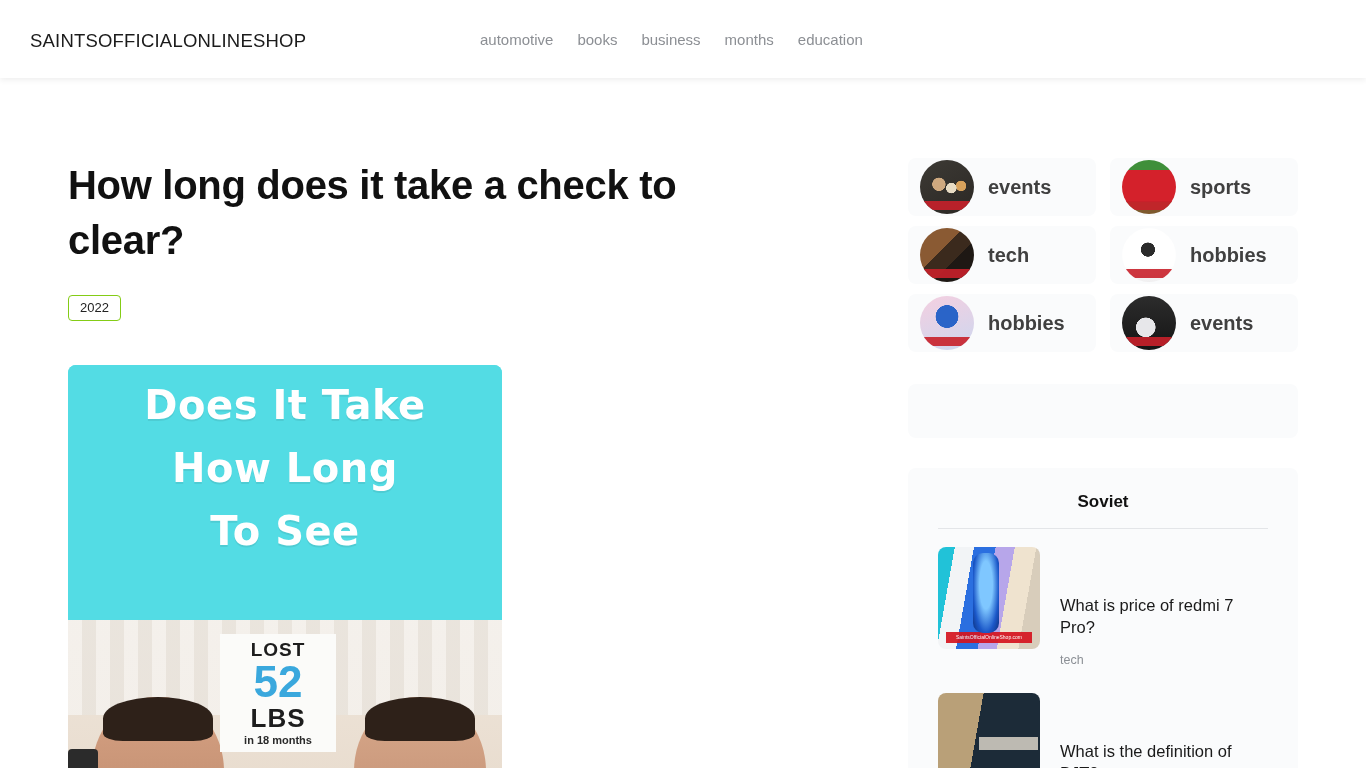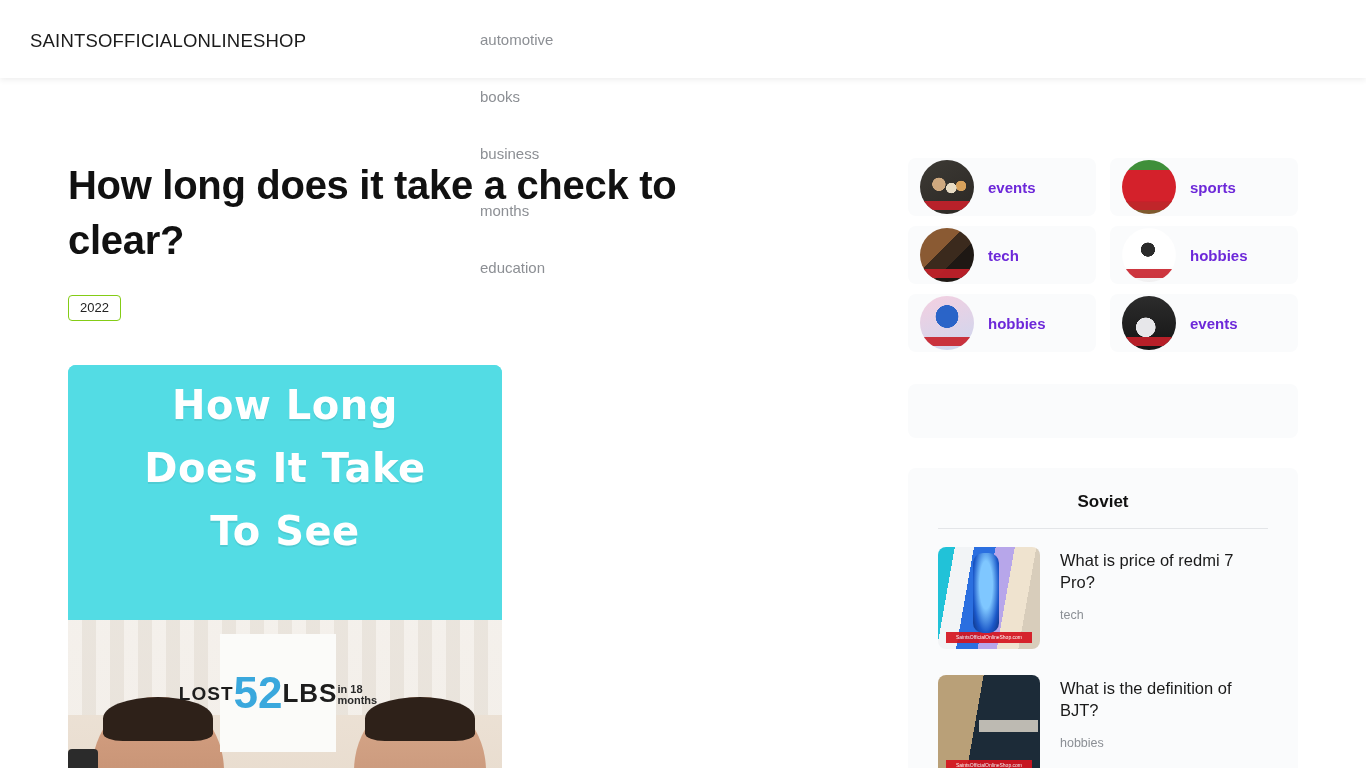--- a/index.html
+++ b/index.html
@@ -33,23 +33,22 @@
     color: #1b1b1b;
     font-weight: 400;
     white-space: nowrap;
     text-decoration: none;
   }
   .main-nav {
     position: absolute;
     left: 480px;
     top: 31px;
     display: flex;
-    align-items: flex-start;
-    gap: 40px;
-    flex-direction: column;
+    align-items: flex-end;
+    gap: 24px;
   }
   .nav-link {
     font-size: 15px;
     color: #8c8f94;
     text-decoration: none;
     white-space: nowrap;
   }
 
   
   .page {
@@ -156,21 +155,21 @@
     background: #2b2b2b; border-radius: 4px;
   }
   .hero-sign {
     position: absolute;
     left: 152px;
     top: 14px;
     width: 116px;
     height: 118px;
     background: #fbfbf9;
     display: flex;
-    flex-direction: row;
+    flex-direction: column;
     align-items: center;
     justify-content: center;
     font-family: "Liberation Sans", sans-serif;
     line-height: 1;
   }
   .hero-sign .l1 { font-size: 19px; font-weight: 700; color: #1d1d1d; letter-spacing: 1px; }
   .hero-sign .l2 { font-size: 44px; font-weight: 700; color: #3aa8dd; line-height: 1.05; }
   .hero-sign .l3 { font-size: 26px; font-weight: 700; color: #1d1d1d; letter-spacing: 1px; }
   .hero-sign .l4 { font-size: 11px; font-weight: 700; color: #2a2a2a; margin-top: 4px; }
 
@@ -202,22 +201,22 @@
     border-radius: 50%;
     overflow: hidden;
     position: relative;
     background: #444;
   }
   .cat-thumb .wm {
     position: absolute; left: 0; right: 0; bottom: 4px;
     height: 9px; background: #c8202a; opacity: .9;
   }
   .cat-label {
-    font-size: 15px;
-    color: #6d28d9;
+    font-size: 20px;
+    color: #404040;
     font-weight: 600;
     white-space: nowrap;
   }
 
   
   .th-events1 { background: radial-gradient(circle at 35% 45%, #cfa97f 0 14%, transparent 15%),
                             radial-gradient(circle at 58% 52%, #e8dcc4 0 12%, transparent 13%),
                             radial-gradient(circle at 76% 48%, #d8a25c 0 10%, transparent 11%),
                             linear-gradient(150deg,#3d3a35,#2b2824); }
   .th-sports   { background: linear-gradient(180deg,#3f8f3a 0 18%,#d4212b 18% 78%,#7e5a2e 78% 100%); }
@@ -284,21 +283,21 @@
     border-radius:10px;
     background: radial-gradient(ellipse at 50% 40%, #7fc7ff 0 35%, #1b58c9 70%, #0d2f7a 100%);
   }
   .th-book {
     background: linear-gradient(100deg,#b9a078 0 38%, #1c2b38 38% 100%);
   }
   .th-book::after{
     content:""; position:absolute; left:40%; top:44%; width:58%; height:12%;
     background:#d9d4c8; opacity:.85;
   }
-  .post-text { padding-top: 2px; }
+  .post-text { padding-top: 2px; margin-top: 45px; }
   .post-title {
     font-size: 16.5px;
     color: #1a1a1a;
     line-height: 1.35;
     font-weight: 400;
   }
   .post-cat {
     margin-top: 14px;
     font-size: 12.5px;
     color: #8b8f95;
@@ -323,22 +322,22 @@
 
   <main class="article">
     <h1 class="article-title">How long does it take a check to clear?</h1>
 
     <div class="tag-row">
       <a class="tag-chip" href="#">2022</a>
     </div>
 
     <figure class="hero-figure">
       <div class="hero-banner">
+        <span>Does It Take</span>
         <span>How Long</span>
-        <span>Does It Take</span>
         <span>To See</span>
       </div>
 
       <div class="hero-photo">
         <div class="curtain"></div>
         <div class="boy left">
           <div class="hair"></div>
         </div>
         <div class="phone"></div>
         <div class="boy right">

